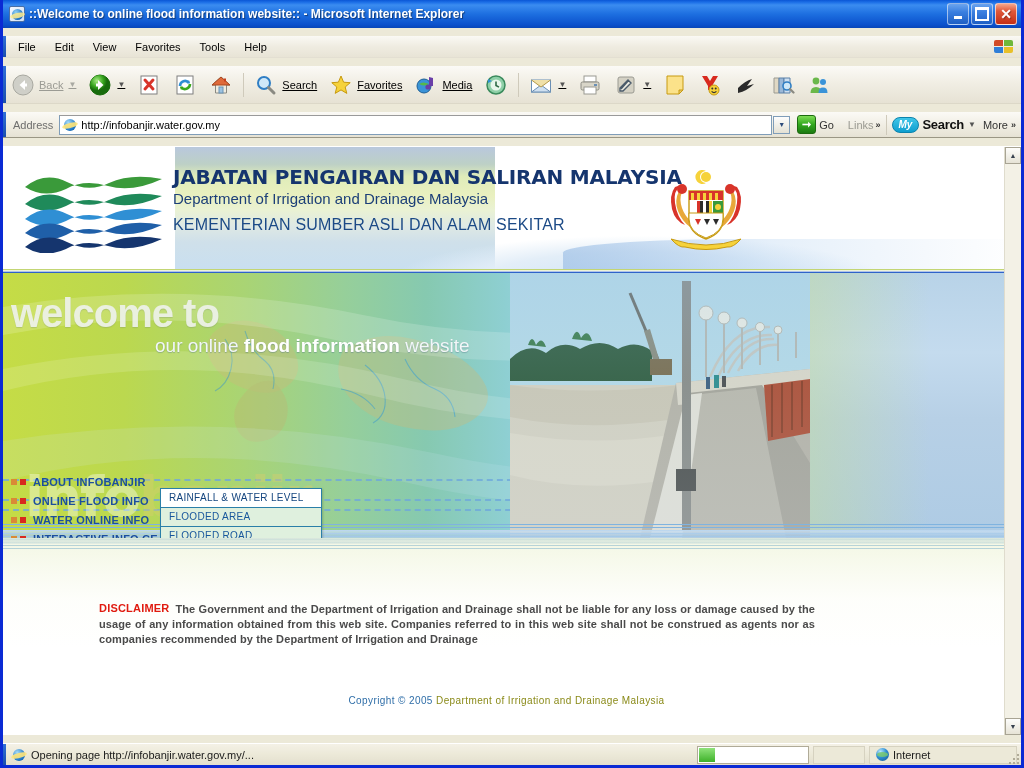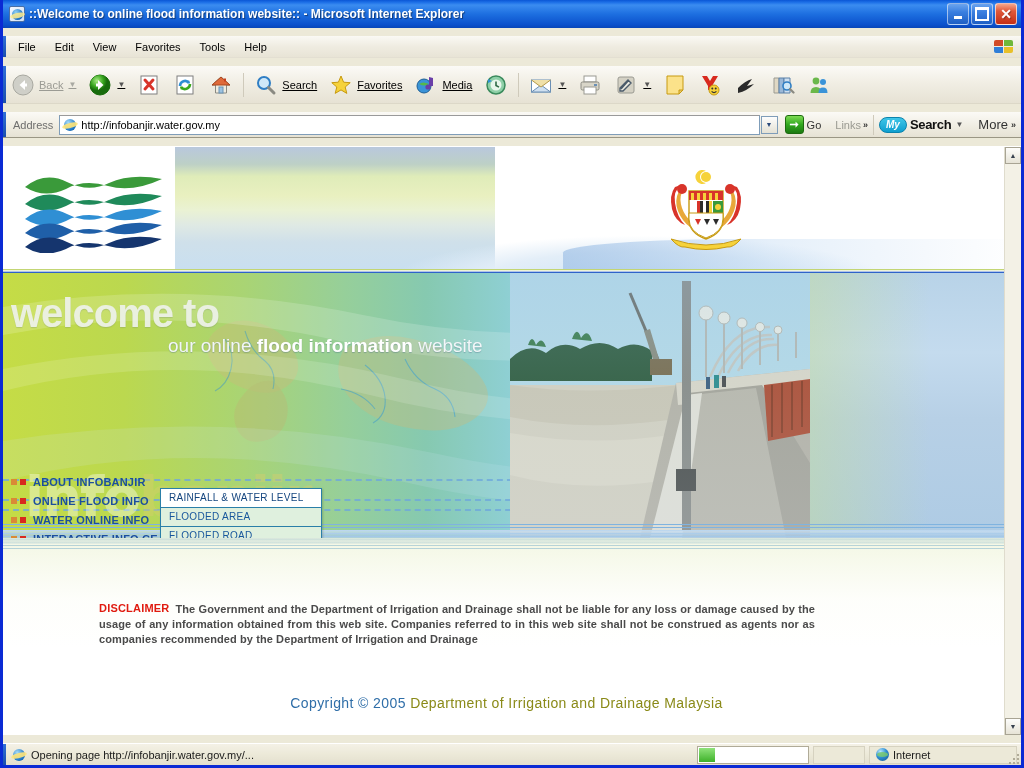--- a/index.html
+++ b/index.html
@@ -186,21 +186,21 @@
 
   
   .mysearch { display:flex; align-items:center; gap:3px; padding-right:3px; }
   .my-pill {
     background: linear-gradient(180deg,#3fc6e8,#0e9ecf);
     color:#fff; font-size:10px; font-weight:bold; font-style:italic;
     border-radius:9px; padding:1px 6px; line-height:12px;
     border:1px solid #0b83ad;
   }
   .ms-text { font-size:13px; font-weight:bold; color:#111; letter-spacing:-.3px; }
-  .more-lbl { font-size:13px; color:#333; margin-left:12px; }
+  .more-lbl { font-size:11px; color:#333; margin-left:4px; }
 
   
   .viewport {
     flex: 1; position: relative;
     background: #fff; overflow: hidden;
     border-top: 1px solid #fff;
     display: flex;
   }
   .page {
     position: relative; width: 1007px; height: 100%;
@@ -281,21 +281,21 @@
     background: linear-gradient(90deg, rgba(196,220,150,.45), rgba(190,215,235,0) 60%);
   }
   .welcome-big {
     position:absolute; left:8px; top:18px;
     font-size:40px; font-weight:bold; color:#eef2ea;
     letter-spacing:-1px;
     text-shadow: 0 1px 1px rgba(120,140,110,.35);
     opacity:.92;
   }
   .welcome-sub {
-    position:absolute; left:165px; top:62px;
+    position:absolute; left:152px; top:62px;
     font-size:19px; color:#f2f6f8; white-space:nowrap;
     text-shadow: 0 1px 1px rgba(70,110,130,.4);
   }
   .welcome-sub b { color:#ffffff; font-weight:bold; }
   .watermark {
     position:absolute; left:22px; top:196px;
     font-size:56px; font-weight:bold; color:rgba(255,255,255,.38);
     letter-spacing:-2px; line-height:1;
     font-family:"DejaVu Sans", sans-serif;
   }
@@ -361,21 +361,21 @@
   .disc-label {
     float:left; font-size:11px; font-weight:bold; color:#e01b10;
     letter-spacing:.2px; margin-right:6px;
   }
   .disc-text {
     font-size:11px; color:#4a4a4a; line-height:15px;
     text-align:justify; letter-spacing:.1px;font-weight:bold;
   }
   .copyright {
     position:absolute; left:0; top:548px; width:1007px;
-    text-align:center; font-size:14px; letter-spacing:.4px;
+    text-align:center; font-size:10px; letter-spacing:.4px;
   }
   .cp-1 { color:#2f6ea8; }
   .cp-2 { color:#8a8a18; }
 
   
   .vscroll {
     width:17px; flex:none;
     background:#f1efe2;
     border-left:1px solid #dfdccd;
     display:flex; flex-direction:column;
@@ -707,20 +707,25 @@
         <div class="jps-logo">
           <svg width="145" height="84" viewBox="0 0 145 84">
             <path d="M4 18 q20 -16 42 -5 q22 11 42 1 q22 -10 53 -4 q-30 14 -54 7 q-24 -7 -42 3 q-22 10 -41 -2 z" fill="#3a9a3a"></path>
             <path d="M4 35 q20 -16 42 -5 q22 11 42 1 q22 -10 53 -4 q-30 14 -54 7 q-24 -7 -42 3 q-22 10 -41 -2 z" fill="#1f8a5a"></path>
             <path d="M4 50 q20 -16 42 -5 q22 11 42 1 q22 -10 53 -4 q-30 14 -54 7 q-24 -7 -42 3 q-22 10 -41 -2 z" fill="#2f8fd4"></path>
             <path d="M4 64 q20 -16 42 -5 q22 11 42 1 q22 -10 53 -4 q-30 14 -54 7 q-24 -7 -42 3 q-22 10 -41 -2 z" fill="#1f5fa8"></path>
             <path d="M4 78 q20 -16 42 -5 q22 11 42 1 q22 -10 53 -4 q-30 14 -54 7 q-24 -7 -42 3 q-22 10 -41 -2 z" fill="#15356e"></path>
           </svg>
         </div>
 
+        <div class="hdr-titles">
+          <div class="t-line1">JABATAN PENGAIRAN DAN SALIRAN MALAYSIA</div>
+          <div class="t-line2">Department of Irrigation and Drainage Malaysia</div>
+          <div class="t-line3">KEMENTERIAN SUMBER ASLI DAN ALAM SEKITAR</div>
+        </div>
 
         <div class="jata">
           <svg width="110" height="90" viewBox="0 0 110 90">
 
             <path d="M55 6 a7 7 0 1 0 0 12 a5.6 5.6 0 1 1 0 -12" fill="#f6d23a"></path>
             <circle cx="55" cy="12" r="5" fill="#f6d23a"></circle>
 
             <path d="M30 20 q-8 6 -6 18 q2 14 10 22 q-10 -4 -13 -16 q-3 -14 3 -22 z" fill="#d8342a"></path>
             <path d="M80 20 q8 6 6 18 q-2 14 -10 22 q10 -4 13 -16 q3 -14 -3 -22 z" fill="#d8342a"></path>
             <path d="M28 26 q-5 10 -1 20 q4 10 12 16 l3 -4 q-8 -6 -11 -15 q-3 -9 0 -16 z" fill="#e8a83a"></path>

